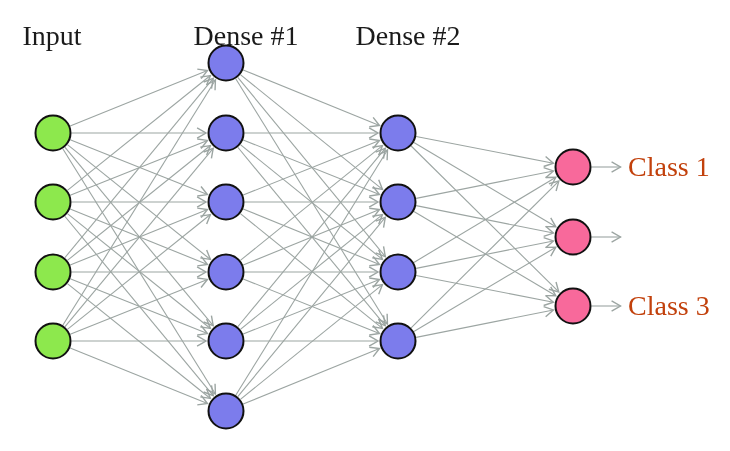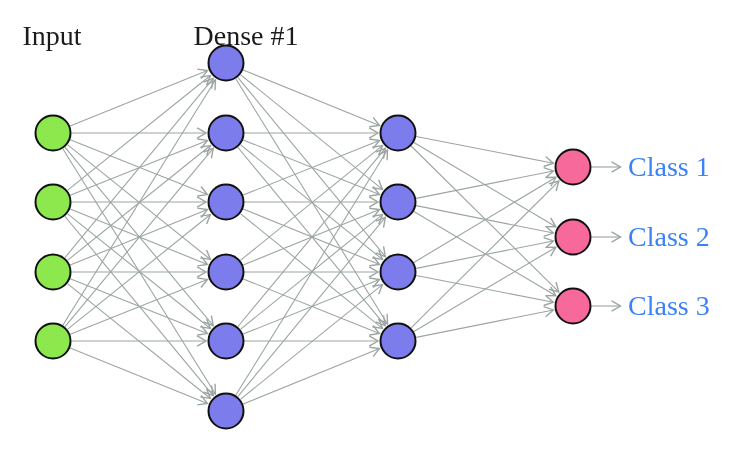--- a/index.html
+++ b/index.html
@@ -21,21 +21,21 @@
     font-size: 28px;
     line-height: 28px;
     color: #1b1b1b;
     white-space: nowrap;
   }
   .class-label {
     position: absolute;
     left: 628px;
     font-size: 28px;
     line-height: 28px;
-    color: #3b82f6;
+    color: #c2410c;
     white-space: nowrap;
   }
 </style>
 </head>
 <body>
 
 <div class="canvas">
 
   <svg id="nn-svg" width="730" height="451" viewBox="0 0 730 451">
     <defs>
@@ -124,18 +124,18 @@
         <circle cx="398" cy="272" r="17.5" fill="#7c7cec" stroke="#111111" stroke-width="2"></circle>
         <circle cx="398" cy="341" r="17.5" fill="#7c7cec" stroke="#111111" stroke-width="2"></circle>
         <circle cx="573" cy="167" r="17.5" fill="#f8699b" stroke="#111111" stroke-width="2"></circle>
         <circle cx="573" cy="237" r="17.5" fill="#f8699b" stroke="#111111" stroke-width="2"></circle>
         <circle cx="573" cy="306" r="17.5" fill="#f8699b" stroke="#111111" stroke-width="2"></circle>
       </g>
   </svg>
 
   <div class="layer-title" style="left:52px; top:22px">Input</div>
   <div class="layer-title" style="left:246px; top:22px">Dense #1</div>
+  <div class="layer-title" style="left:408px; top:22px">Dense #2</div>
 
   <div class="class-label" style="top: 153px;">Class 1</div>
-  <div class="class-label" style="top: 223px;">Class 2</div>
   <div class="class-label" style="top: 292px;">Class 3</div>
 
 </div>
 
 </body></html>

